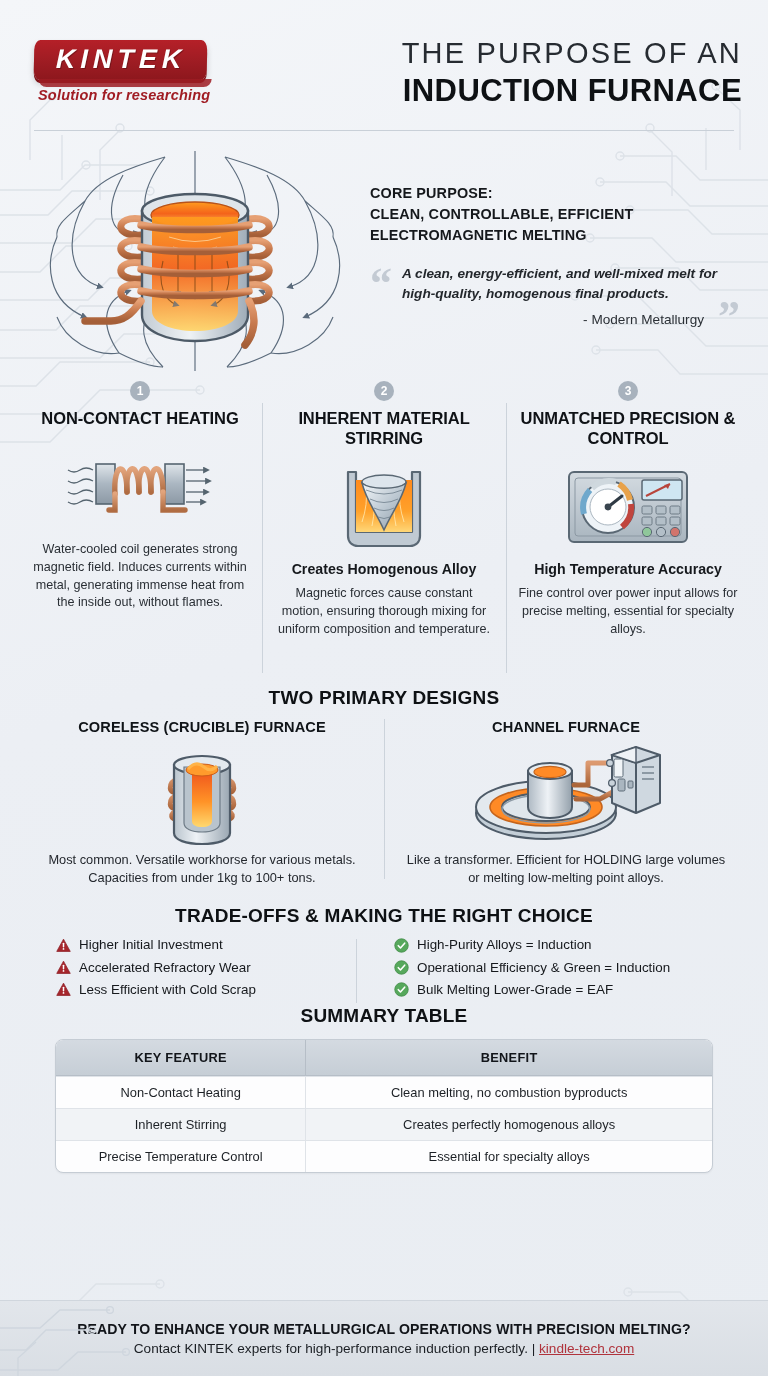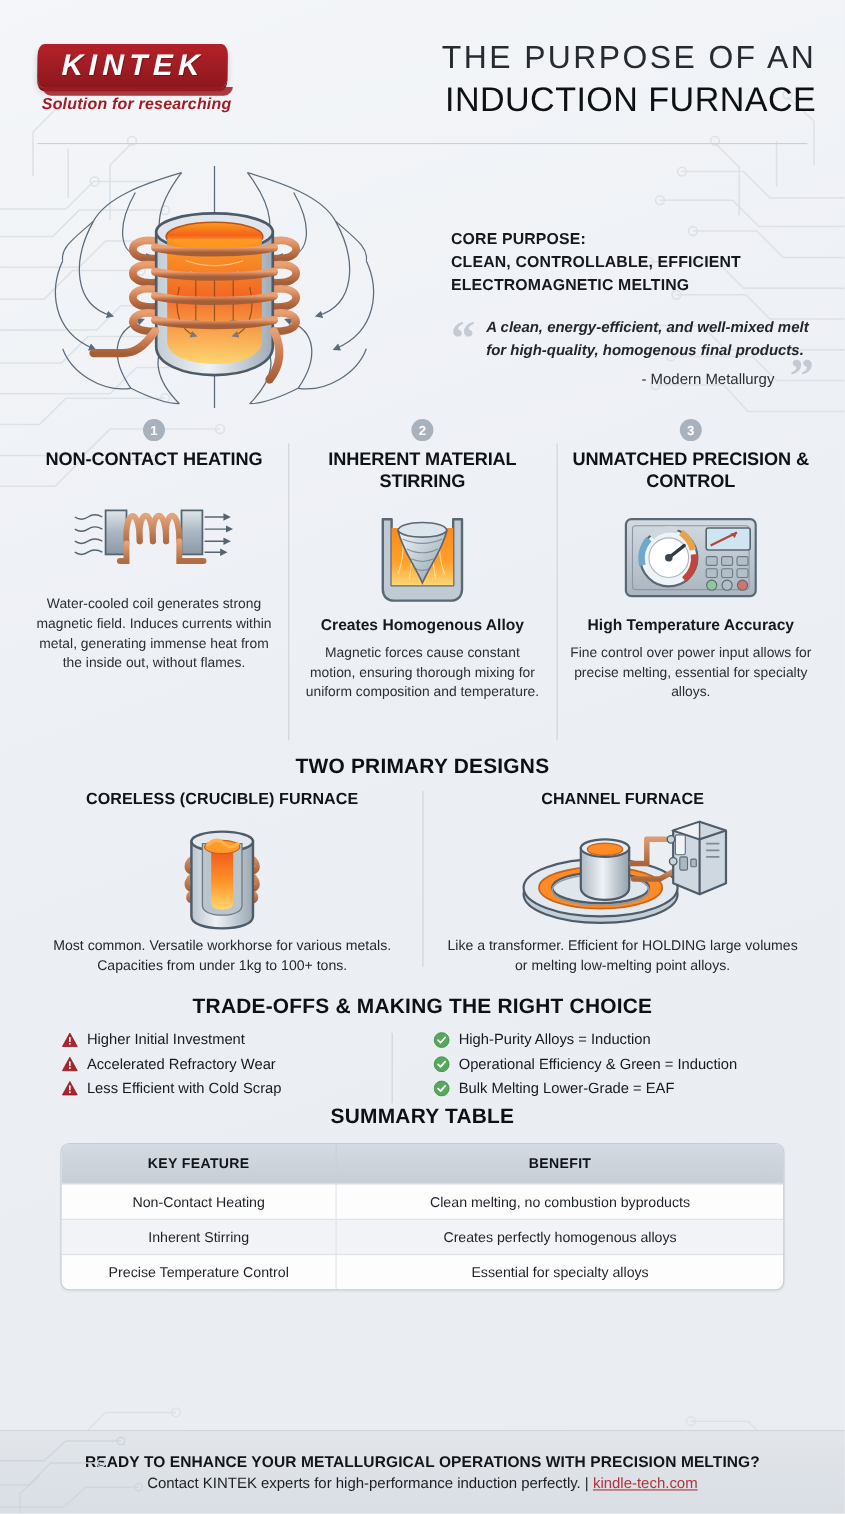--- a/index.html
+++ b/index.html
@@ -52,36 +52,35 @@
     margin-top:7px; margin-left:4px;
     color:#a01c23; font-size:14.5px; font-weight:bold; font-style:italic;
     letter-spacing:.2px;
   }
   .title-wrap{ text-align:right; padding-top:4px; }
   .title-1{
     font-size:29px; letter-spacing:2.2px; color:#262b31; font-weight:400;
     line-height:1.15;
   }
   .title-2{
-    font-size:31px; letter-spacing:.4px; color:#0e1114; font-weight:normal;
+    font-size:31px; letter-spacing:.4px; color:#0e1114; font-weight:bold;
     line-height:1.2; margin-top:2px;
   }
   .head-rule{
     position:relative; z-index:2;
     height:1px; background:#c9d0d8;
     margin:10px 34px 0 34px;
   }
 
   
   .hero{
     position:relative; z-index:2;
-    display:flex; align-items:center;
+    display:flex; align-items:flex-start;
     padding:14px 22px 0 20px;
     height:246px;
-    gap:40px;
   }
   .hero-art{ width:350px; flex:0 0 350px; display:flex; justify-content:center; }
   .hero-copy{ flex:1; padding-top:38px; padding-right:8px; }
   .core-heading{
     font-size:14.4px; font-weight:bold; color:#15181c; line-height:1.45;
     letter-spacing:.15px;
   }
   .quote-block{ margin-top:18px; position:relative; padding-left:26px; }
   .qmark{
     position:absolute; color:#c3cad3; font-size:44px; font-weight:bold;

